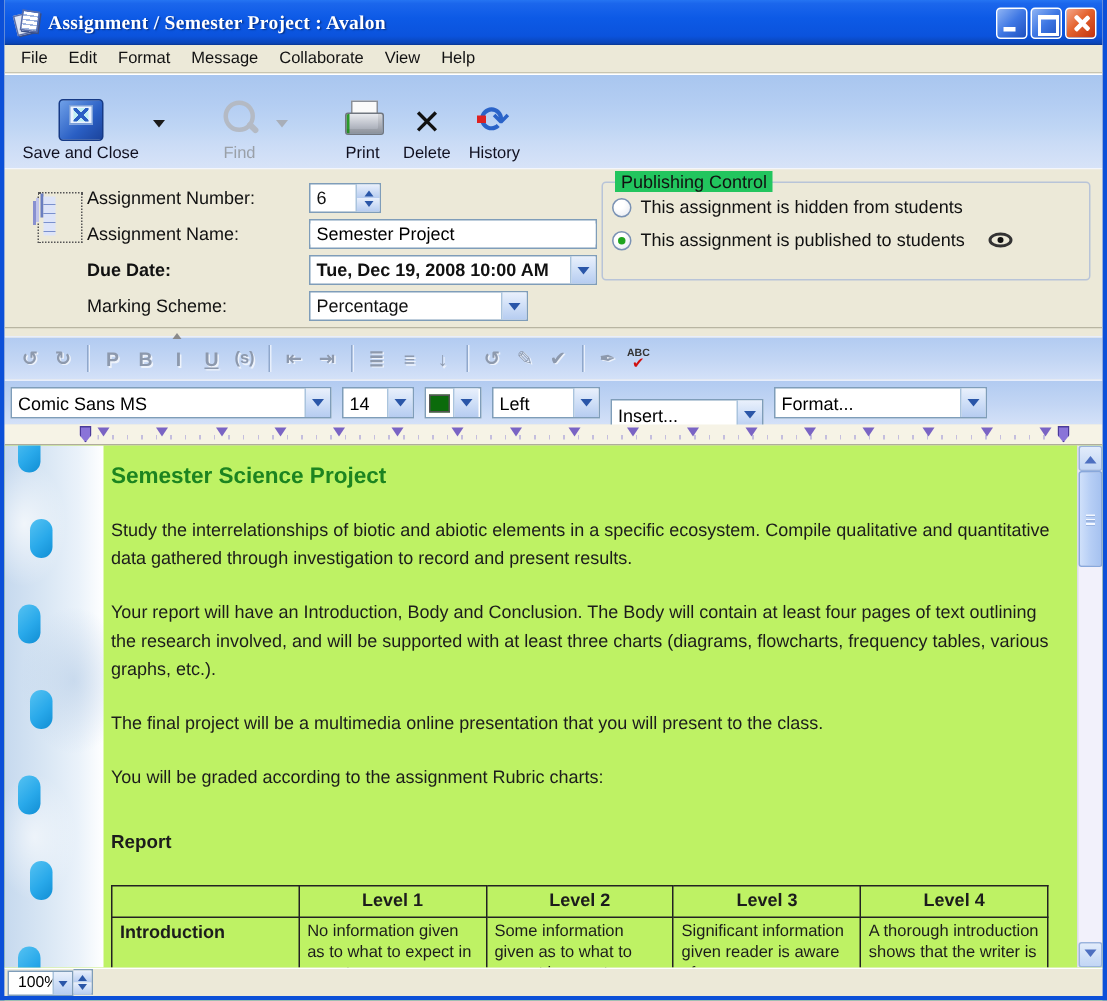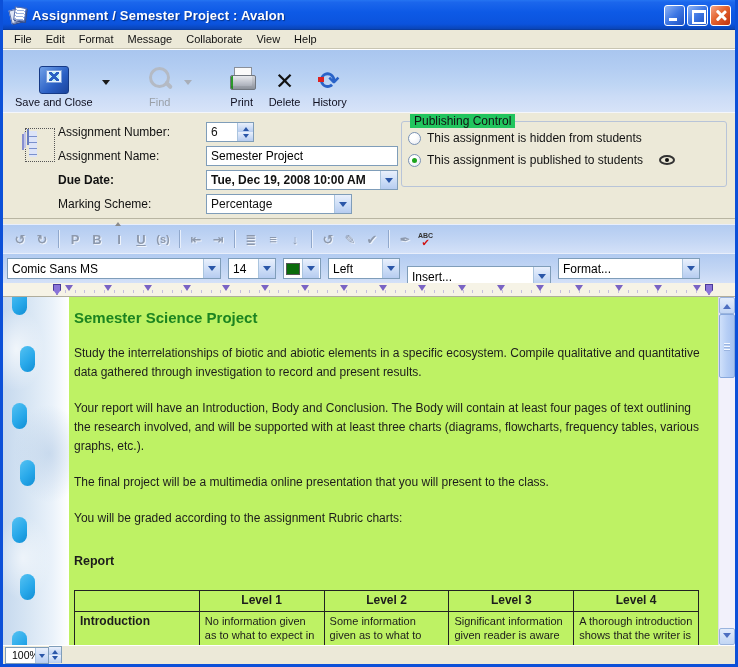--- a/index.html
+++ b/index.html
@@ -10,21 +10,21 @@
   
   .titlebar { height:30px; display:flex; align-items:center; padding:0 4px 0 6px;
     background:linear-gradient(180deg,#2574f2 0%,#1b66ec 8%,#0d5ae6 40%,#0b53dd 80%,#0a45b8 96%,#09368f 100%); }
   .app-icon { width:18px; height:18px; position:relative; margin-right:5px; flex:0 0 auto; }
   .app-icon .sheet { position:absolute; width:12px; height:14px; background:#fff; border:1px solid #5a6ea8;
     box-shadow:1px 1px 0 #3a4f86; }
   .app-icon .sheet.back { left:1px; top:3px; transform:rotate(-14deg); background:#dfe6f5; }
   .app-icon .sheet.front { left:5px; top:1px; transform:rotate(8deg);
     background:repeating-linear-gradient(180deg,#fff 0 2px,#9db4e0 2px 3px); }
   .title-text { color:#fff; font-weight:bold; font-size:13px; letter-spacing:.2px;
-    text-shadow:1px 1px 1px #06328a; flex:1; white-space:nowrap; overflow:hidden; }
+    text-shadow:1px 1px 1px #06328a; flex:1; white-space:nowrap; overflow:hidden;font-family:Liberation Serif, serif; }
   .win-btns { display:flex; gap:2px; }
   .wbtn { width:21px; height:21px; border:1px solid #fff; border-radius:3px; position:relative; }
   .wbtn.min,.wbtn.max { background:linear-gradient(135deg,#8fb4f4 0%,#3e77e4 50%,#1e50c0 100%); }
   .wbtn.close { background:linear-gradient(135deg,#f4a689 0%,#e4632e 45%,#c03210 100%); }
   .wbtn.min::after { content:""; position:absolute; left:4px; bottom:4px; width:8px; height:3px; background:#fff; }
   .wbtn.max::after { content:""; position:absolute; left:4px; top:4px; width:10px; height:9px;
     border:2px solid #fff; border-top-width:3px; }
   .wbtn.close::before,.wbtn.close::after { content:""; position:absolute; left:9px; top:3px; width:2.5px;
     height:13px; background:#fff; border-radius:1px; }
   .wbtn.close::before { transform:rotate(45deg); } .wbtn.close::after { transform:rotate(-45deg); }
@@ -345,21 +345,21 @@
       <span class="combo-btn">
           <i></i>
         </span>
     </div>
     <div class="field" style="width:72px;">
       <span class="txt">Left</span>
       <span class="combo-btn">
           <i></i>
         </span>
     </div>
-    <div class="field" style="width:144px;margin-top:16px;">
+    <div class="field" style="width:102px;margin-top:16px;">
       <span class="txt">Insert...</span>
       <span class="combo-btn">
           <i></i>
         </span>
     </div>
     <div class="field" style="width:142px;">
       <span class="txt">Format...</span>
       <span class="combo-btn">
           <i></i>
         </span>

